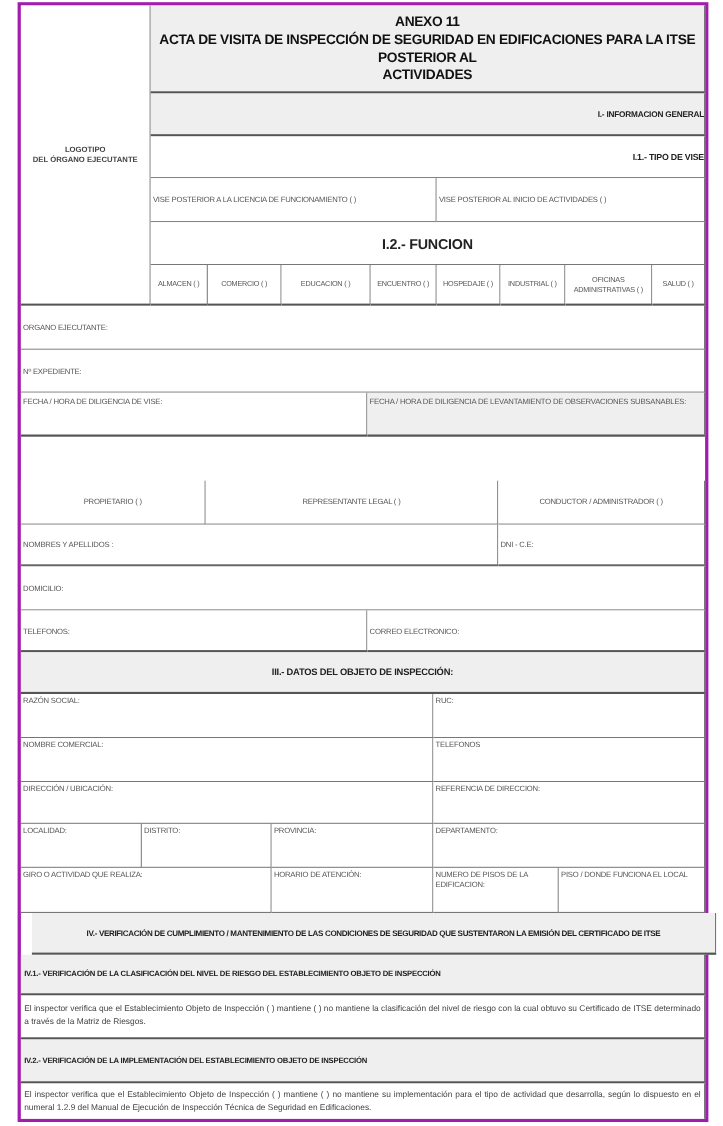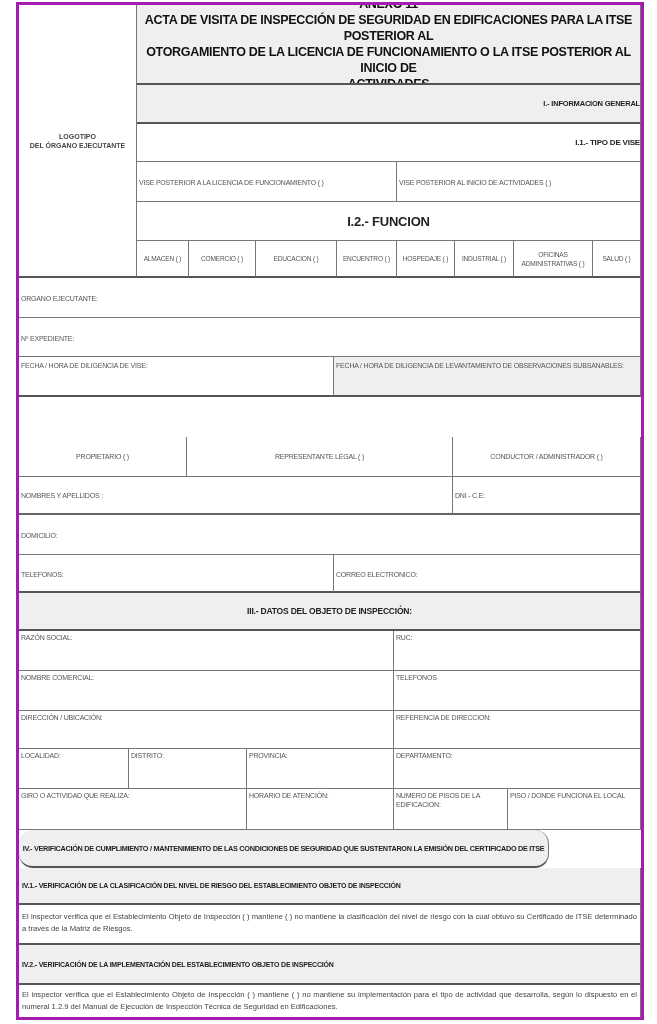--- a/index.html
+++ b/index.html
@@ -32,21 +32,20 @@
     <div class="logo">
       <div>LOGOTIPO</div>
       <div>DEL ÓRGANO EJECUTANTE</div>
     </div>
   </div>
 
   <div class="cell gray center" style="left:118px;top:0;width:504px;height:80px;border-bottom:2px solid #555;">
     <div class="title-block">
       <div>ANEXO 11</div>
       <div>ACTA DE VISITA DE INSPECCIÓN DE SEGURIDAD EN EDIFICACIONES PARA LA ITSE POSTERIOR AL</div>
-      <div>OTORGAMIENTO DE LA LICENCIA DE FUNCIONAMIENTO O LA ITSE POSTERIOR AL INICIO DE</div>
       <div>ACTIVIDADES</div>
     </div>
   </div>
 
   <div class="cell gray center" style="left:118px;top:80px;width:504px;height:39px;border-bottom:2px solid #555;justify-content:flex-end;">
     <span class="sec-title" style="font-size:7.5px;">I.- INFORMACION GENERAL</span>
   </div>
 
   <div class="cell center" style="left:118px;top:119px;width:504px;height:38px;justify-content:flex-end;">
     <span class="sec-title" style="font-size:8px;">I.1.- TIPO DE VISE</span>
@@ -166,21 +165,21 @@
   <div class="cell" style="left:375px;top:784px;width:114px;height:41px;">
     <div class="lbl" style="padding-top:2px;">
       <div>NUMERO DE PISOS DE LA</div>
       <div>EDIFICACION:</div>
     </div>
   </div>
   <div class="cell" style="left:489px;top:784px;width:133px;height:41px;">
     <div class="lbl" style="padding-top:2px;">PISO / DONDE FUNCIONA EL LOCAL</div>
   </div>
 
-  <div class="cell gray center" style="left:0;top:825px;width:530px;height:38px;border-bottom:2px solid #555;border-radius:14px;">
+  <div class="cell gray center" style="left:10px;top:825px;width:622px;height:38px;border-bottom:2px solid #555;">
     <span class="sec-title" style="font-size:7.3px;letter-spacing:-0.3px;">IV.- VERIFICACIÓN DE CUMPLIMIENTO / MANTENIMIENTO DE LAS CONDICIONES DE SEGURIDAD QUE SUSTENTARON LA EMISIÓN DEL CERTIFICADO DE ITSE</span>
   </div>
   <div class="cell gray sec-left" style="left:0;top:863px;width:622px;height:37px;border-bottom:2px solid #555;">
     <span style="font-size:7px;letter-spacing:-0.2px;">IV.1.- VERIFICACIÓN DE LA CLASIFICACIÓN DEL NIVEL DE RIESGO DEL ESTABLECIMIENTO OBJETO DE INSPECCIÓN</span>
   </div>
   <div class="cell" style="left:0;top:900px;width:622px;height:40px;border-bottom:2px solid #555;">
     <div class="para" style="padding-top:6px;">El inspector verifica que el Establecimiento Objeto de Inspección (    ) mantiene (    ) no mantiene la clasificación del nivel de riesgo con la cual obtuvo su Certificado de ITSE determinado a través de la Matriz de Riesgos.</div>
   </div>
   <div class="cell gray sec-left" style="left:0;top:940px;width:622px;height:40px;border-bottom:2px solid #555;">
     <span style="font-size:7px;letter-spacing:-0.2px;">IV.2.- VERIFICACIÓN DE LA IMPLEMENTACIÓN DEL ESTABLECIMIENTO OBJETO DE INSPECCIÓN</span>

